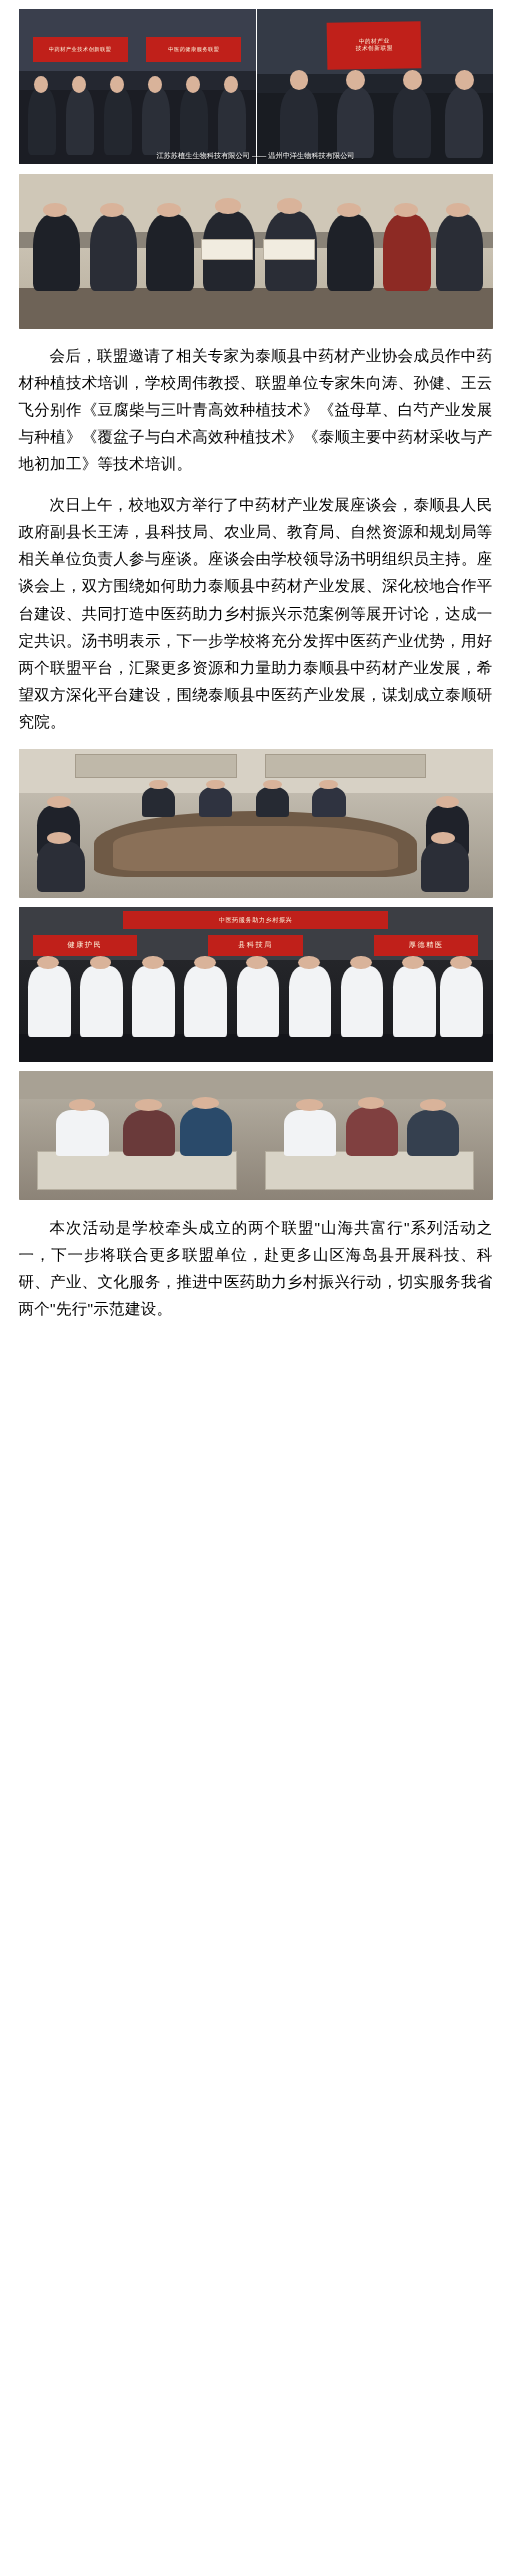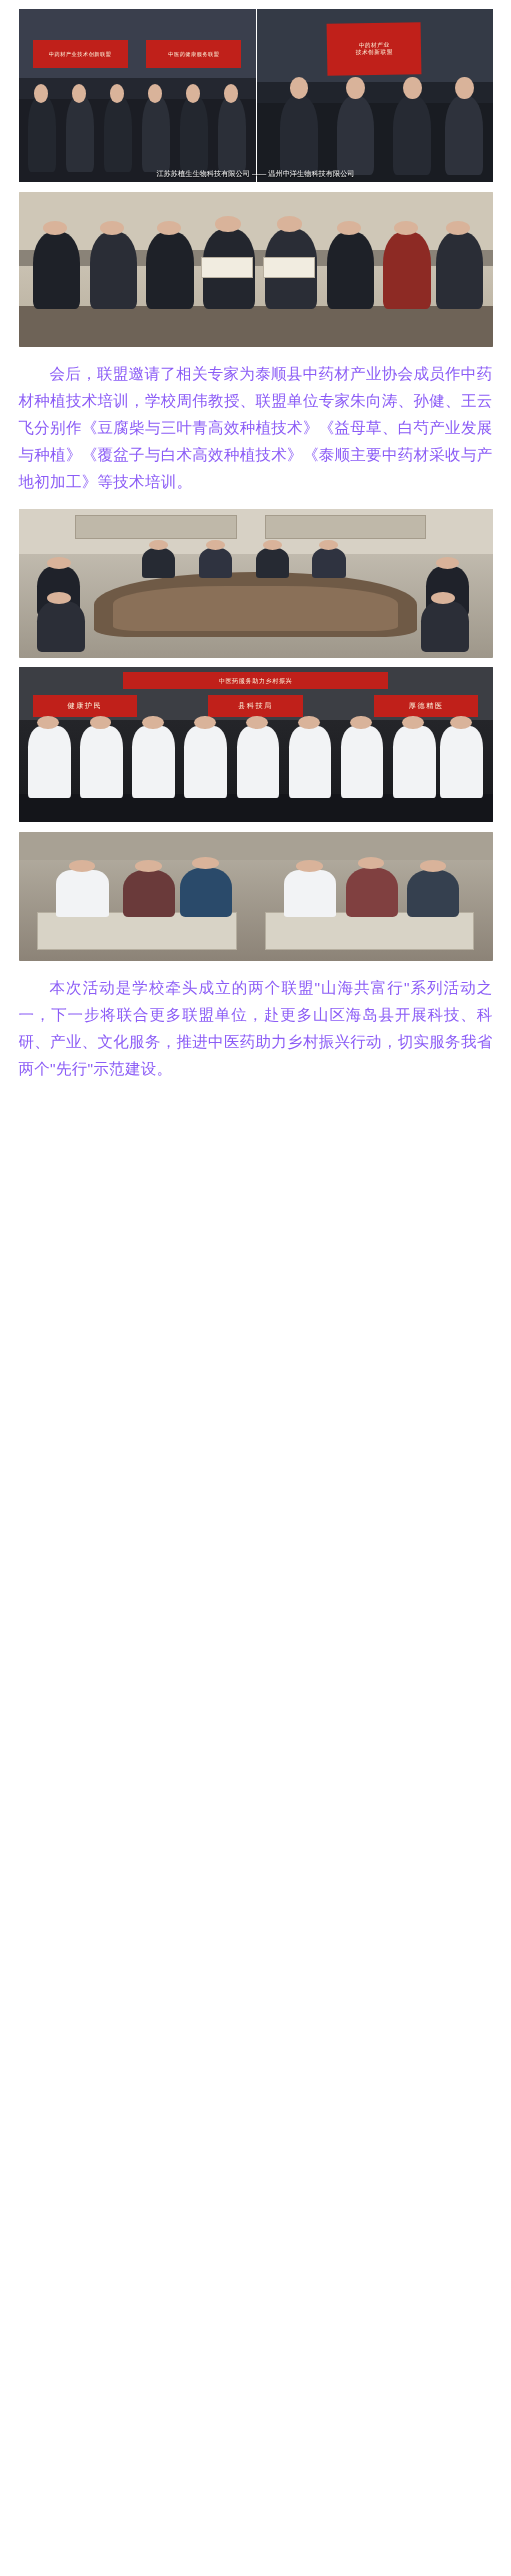--- a/index.html
+++ b/index.html
@@ -16,21 +16,21 @@
   .page {
     width: 511px;
     margin: 0 auto;
     padding: 0 0 12.4px 0;
     background: #ffffff;
   }
   
   .para {
     font-size: 15.5px;
     line-height: 1.75;
-    color: #8b5cf6;
+    color: #000000;
     text-align: justify;
     text-justify: inter-ideograph;
     text-indent: 2em;
     margin: 13.4px 18.5px 13.4px 18.5px;
     letter-spacing: 0.3px;
   }
   
   .figure {
     margin: 9.3px 18.5px;
     background: #e9e9e9;
@@ -72,21 +72,21 @@
   .whitecoat { position: absolute; background: #f2f3f5; border-radius: 30% 30% 6% 6%; }
   .table-top { position: absolute; background: #cdb089; }
   .floor { position: absolute; background: #8e7b68; }
   .wall { position: absolute; background: #e7e2d8; }
 </style>
 </head>
 <body>
 
 <div class="page">
 
-  <div class="figure" style="height:173px;">
+  <div class="figure" style="height:155px;">
     <div class="inner">
       <div class="scene" style="background:linear-gradient(#2d2f3a,#1d1f28);"></div>
 
       <div class="bar" style="left:0;top:0;width:50%;height:100%;background:#242730;overflow:hidden;">
         <div class="bar" style="left:0;top:0;width:100%;height:40%;background:#3a3f4d;"></div>
         <div class="redbanner" style="left:6%;top:18%;width:40%;height:16%;font-size:5.2px;">中药材产业技术创新联盟</div>
         <div class="redbanner" style="left:54%;top:18%;width:40%;height:16%;font-size:5.2px;">中医药健康服务联盟</div>
         <div class="bar" style="left:0;bottom:0;width:100%;height:48%;background:#1b1d24;"></div>
         <div class="person" style="left:4%;bottom:6%;width:12%;height:44%;background:#23272f;"></div>
         <div class="head" style="left:6.5%;bottom:46%;width:6%;height:11%;"></div>
@@ -143,20 +143,21 @@
       <div class="head" style="left:67.2%;bottom:72%;width:5%;height:9%;"></div>
       <div class="person" style="left:77%;bottom:24%;width:10%;height:50%;background:#8d2a24;"></div>
       <div class="head" style="left:79.2%;bottom:72%;width:5%;height:9%;"></div>
       <div class="person" style="left:88%;bottom:24%;width:10%;height:50%;background:#2a2d36;"></div>
       <div class="head" style="left:90.2%;bottom:72%;width:5%;height:9%;"></div>
     </div>
   </div>
 
   <p class="para">会后，联盟邀请了相关专家为泰顺县中药材产业协会成员作中药材种植技术培训，学校周伟教授、联盟单位专家朱向涛、孙健、王云飞分别作《豆腐柴与三叶青高效种植技术》《益母草、白芍产业发展与种植》《覆盆子与白术高效种植技术》《泰顺主要中药材采收与产地初加工》等技术培训。</p>
 
+  <p class="para">次日上午，校地双方举行了中药材产业发展座谈会，泰顺县人民政府副县长王涛，县科技局、农业局、教育局、自然资源和规划局等相关单位负责人参与座谈。座谈会由学校领导汤书明组织员主持。座谈会上，双方围绕如何助力泰顺县中药材产业发展、深化校地合作平台建设、共同打造中医药助力乡村振兴示范案例等展开讨论，达成一定共识。汤书明表示，下一步学校将充分发挥中医药产业优势，用好两个联盟平台，汇聚更多资源和力量助力泰顺县中药材产业发展，希望双方深化平台建设，围绕泰顺县中医药产业发展，谋划成立泰顺研究院。</p>
 
   <div class="figure" style="height:149px;">
     <div class="inner">
       <div class="scene" style="background:linear-gradient(#cfc9bd,#9e978a);"></div>
       <div class="wall" style="left:0;top:0;width:100%;height:30%;background:#d7d1c5;"></div>
       <div class="bar" style="left:12%;top:4%;width:34%;height:16%;background:#bfb8a9;border:0.5px solid #a59c8c;"></div>
       <div class="bar" style="left:52%;top:4%;width:34%;height:16%;background:#bfb8a9;border:0.5px solid #a59c8c;"></div>
 
       <div class="table-top" style="left:16%;top:42%;width:68%;height:44%;background:#6f5a46;border-radius:50% 50% 12% 12%;"></div>
       <div class="bar" style="left:20%;top:52%;width:60%;height:30%;background:#8a7058;border-radius:40% 40% 10% 10%;"></div>

